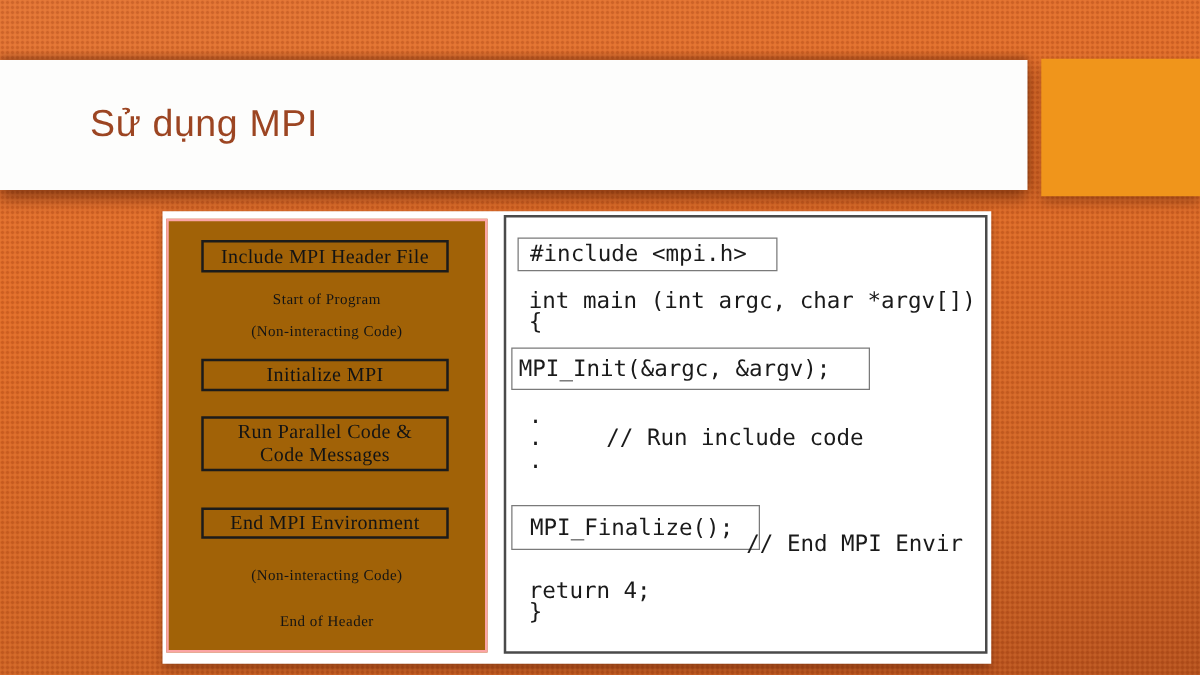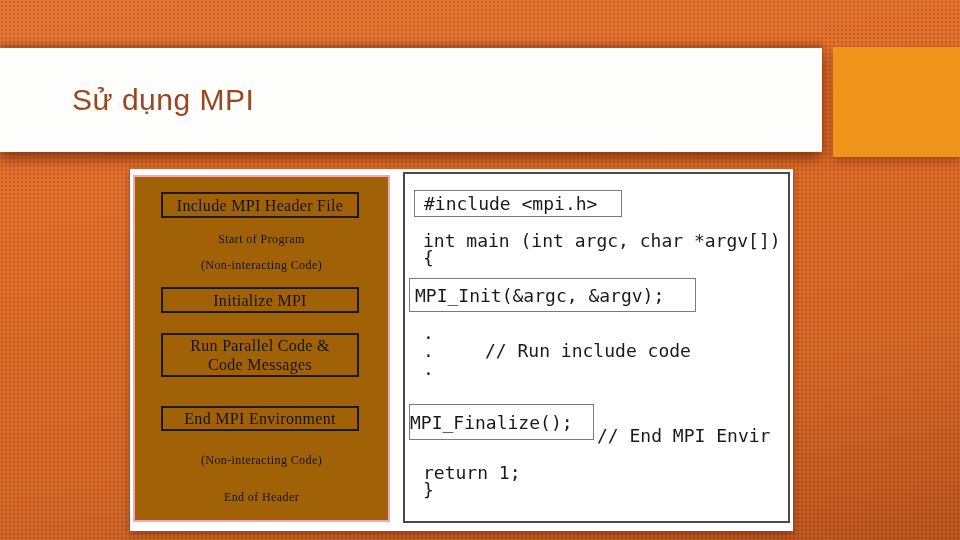--- a/index.html
+++ b/index.html
@@ -113,22 +113,22 @@
       </div>
       <div class="code-line" style="left:18px;top:58px;">int main (int argc, char *argv[])</div>
       <div class="code-line" style="left:18px;top:75px;">{</div>
       <div class="code-box" style="left:4px;top:104px;width:280px;height:32px;padding-left:5px;">
         <span>MPI_Init(&amp;argc, &amp;argv);</span>
       </div>
       <div class="code-line" style="left:18px;top:150px;">.</div>
       <div class="code-line" style="left:18px;top:168px;">.</div>
       <div class="code-line" style="left:80px;top:168px;">// Run include code</div>
       <div class="code-line" style="left:18px;top:186px;">.</div>
-      <div class="code-box" style="left:4px;top:230px;width:183px;height:34px;">
+      <div class="code-box" style="left:4px;top:230px;width:183px;height:34px;padding-left:14px;">
         <span>MPI_Finalize();</span>
       </div>
       <div class="code-line" style="left:192px;top:253px;">// End MPI Envir</div>
-      <div class="code-line" style="left:18px;top:290px;">return 1;</div>
+      <div class="code-line" style="left:18px;top:290px;">return 4;</div>
       <div class="code-line" style="left:18px;top:307px;">}</div>
     </div>
 
   </div>
 </div>
 
 </body></html>

